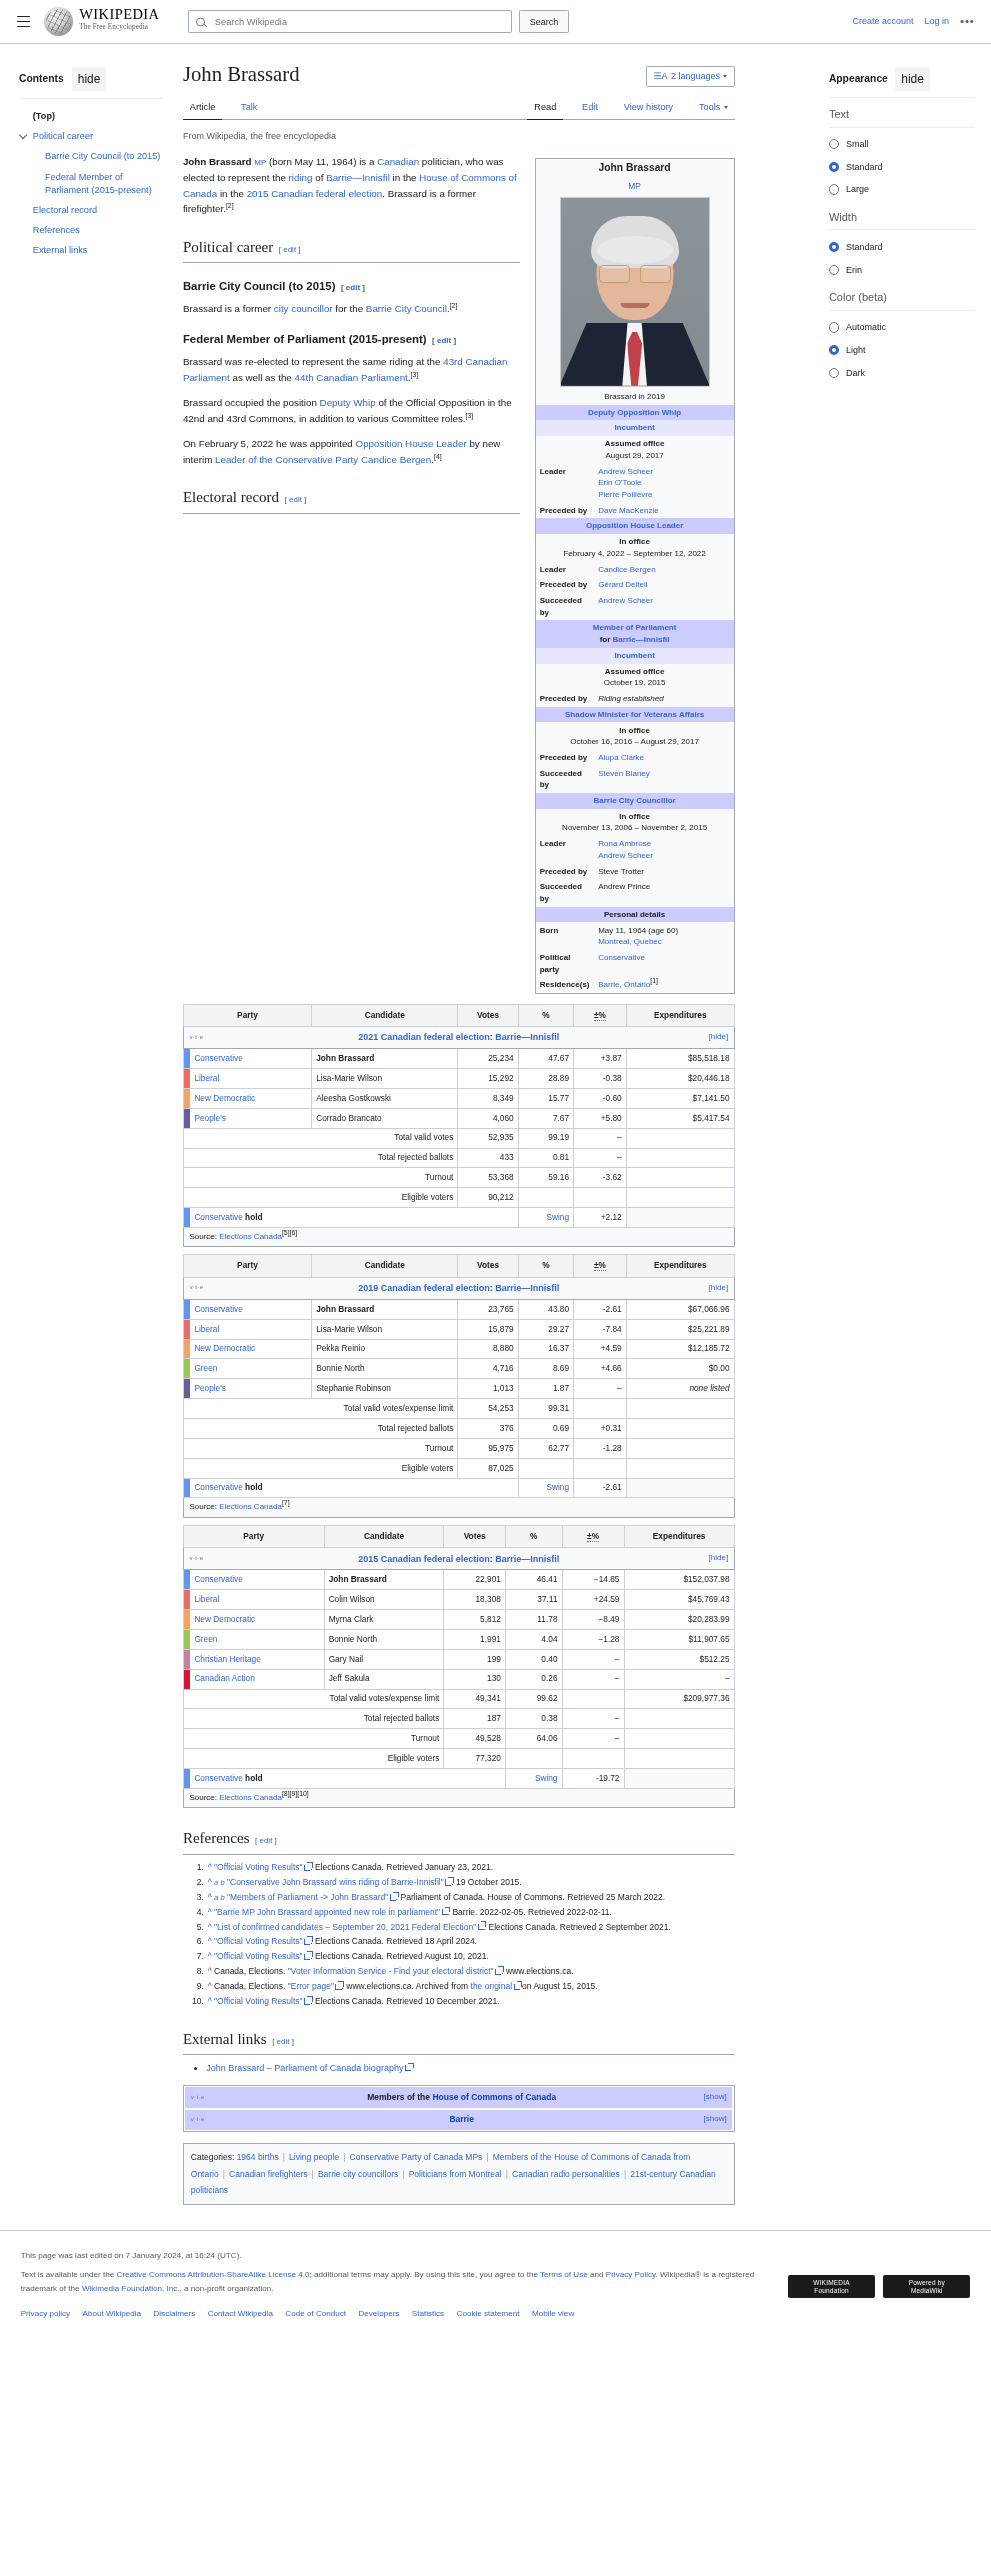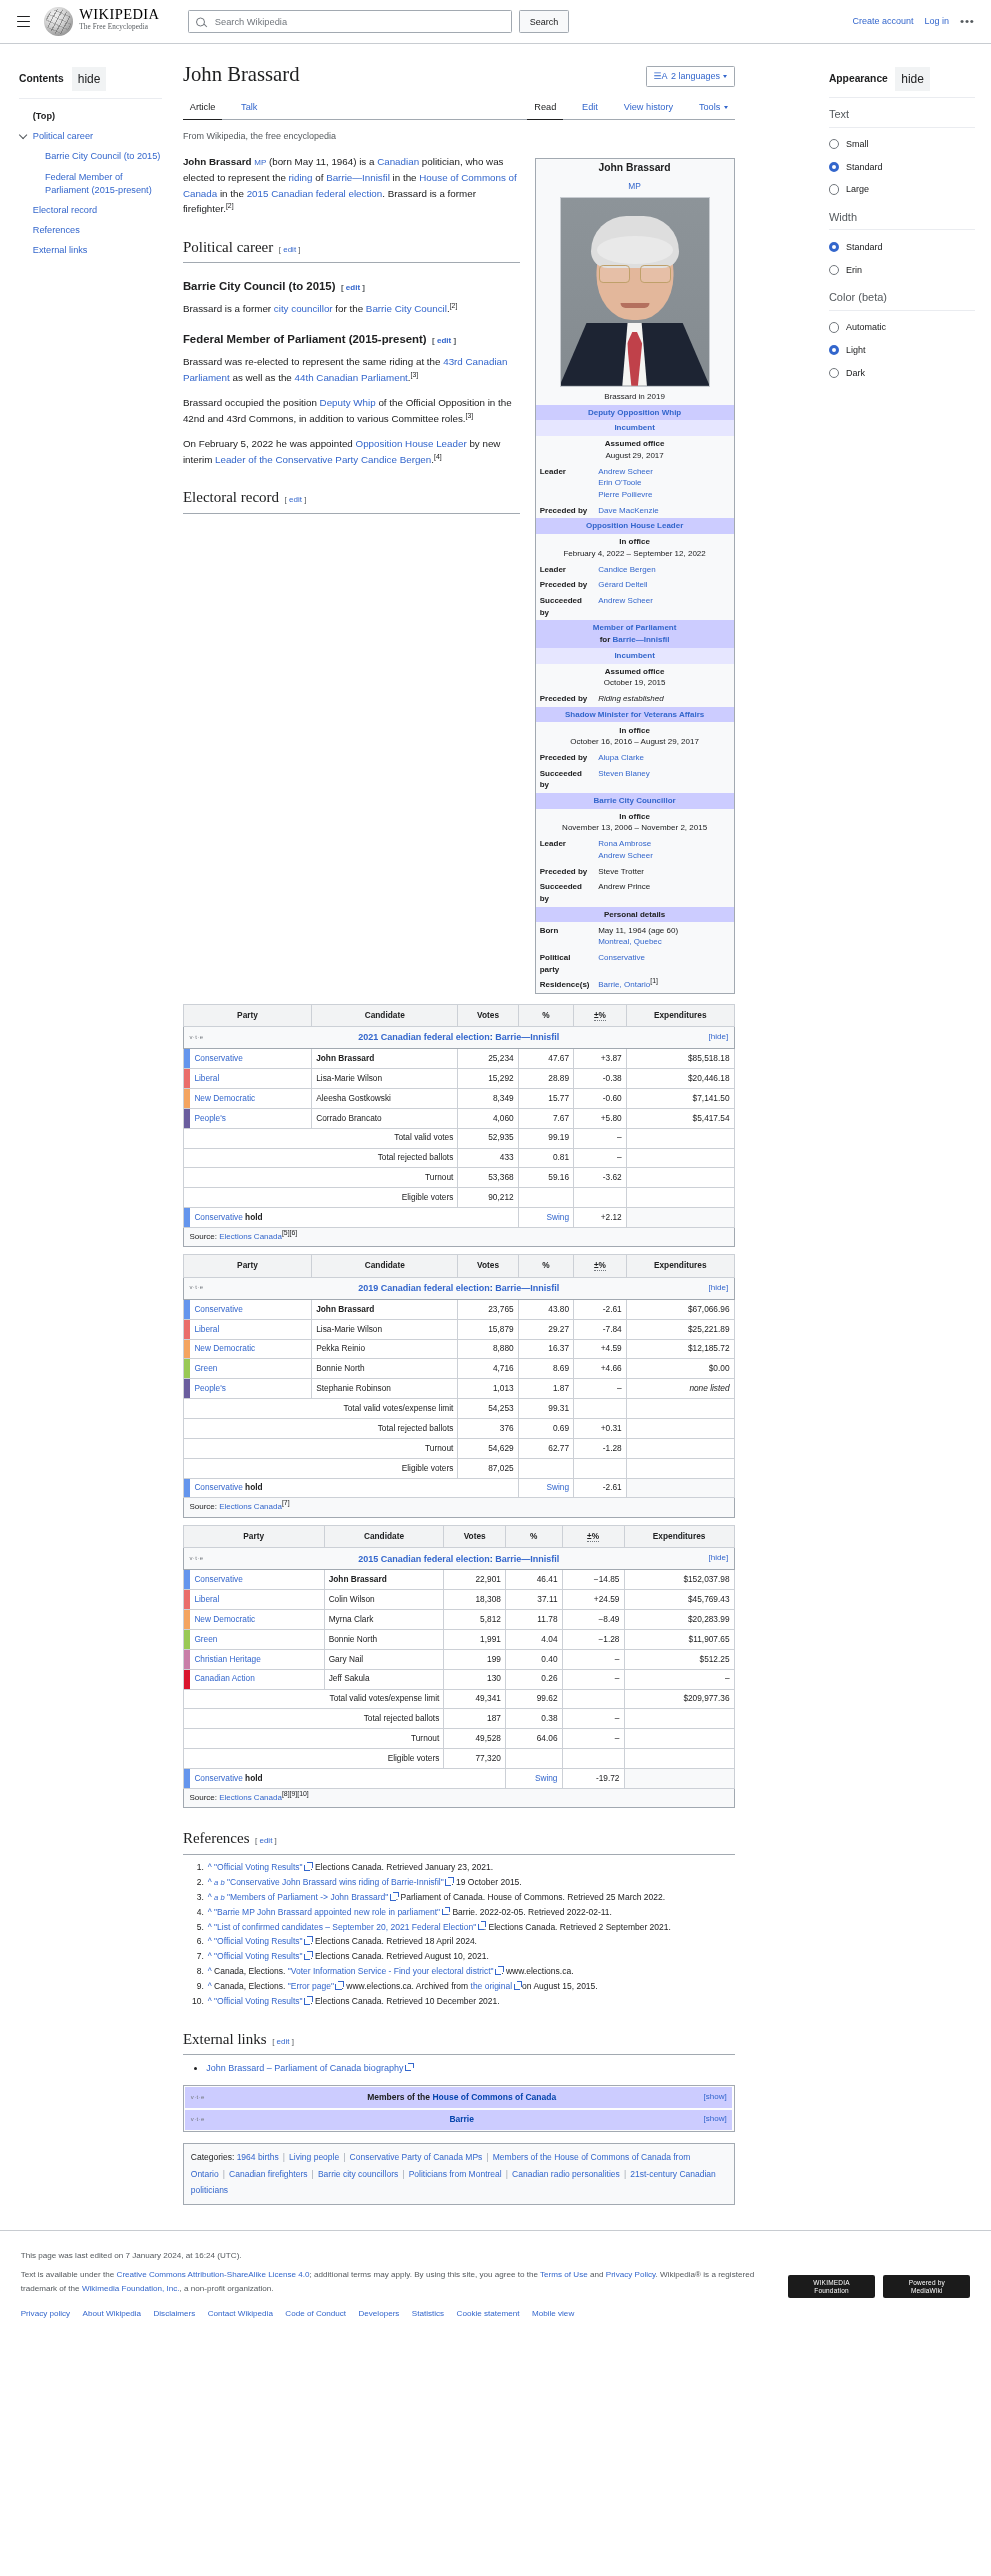--- a/index.html
+++ b/index.html
@@ -775,21 +775,21 @@
             </tr>
             <tr class="total-row">
               <td colspan="3" class="rt">Total rejected ballots</td>
               <td class="num">376</td>
               <td class="num">0.69</td>
               <td class="num">+0.31</td>
               <td class="num shade"></td>
             </tr>
             <tr class="total-row">
               <td colspan="3" class="rt">Turnout</td>
-              <td class="num">54,629</td>
+              <td class="num">95,975</td>
               <td class="num">62.77</td>
               <td class="num">-1.28</td>
               <td class="num shade"></td>
             </tr>
             <tr class="total-row">
               <td colspan="3" class="rt">Eligible voters</td>
               <td class="num">87,025</td>
               <td class="num shade"></td>
               <td class="num shade"></td>
               <td class="num shade"></td>

